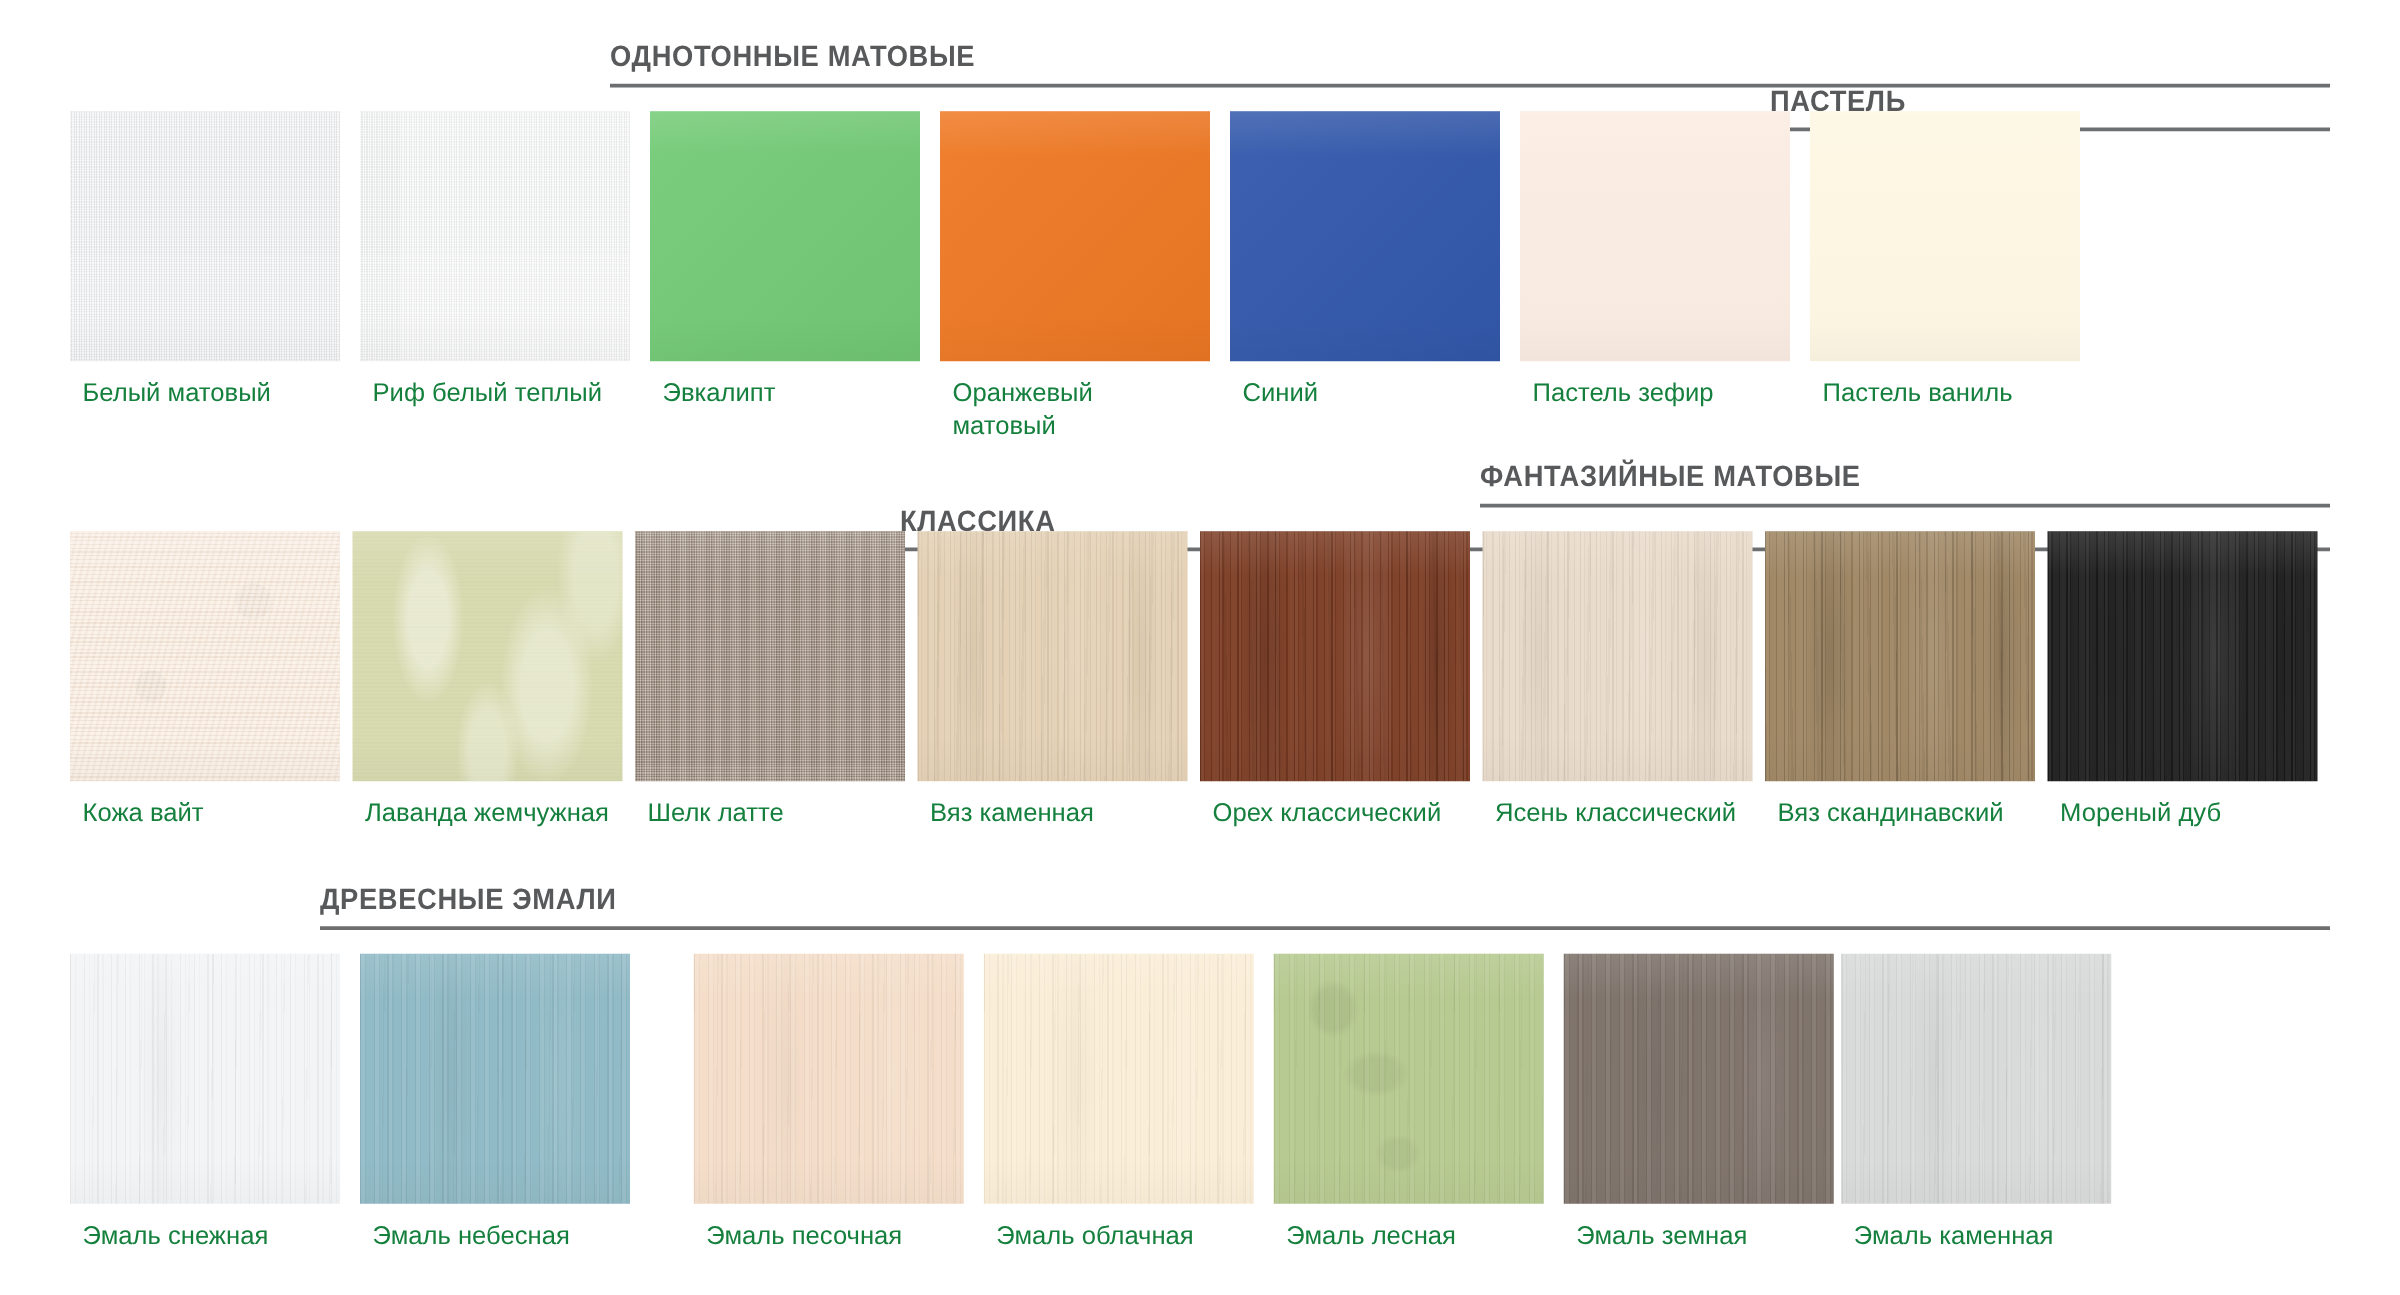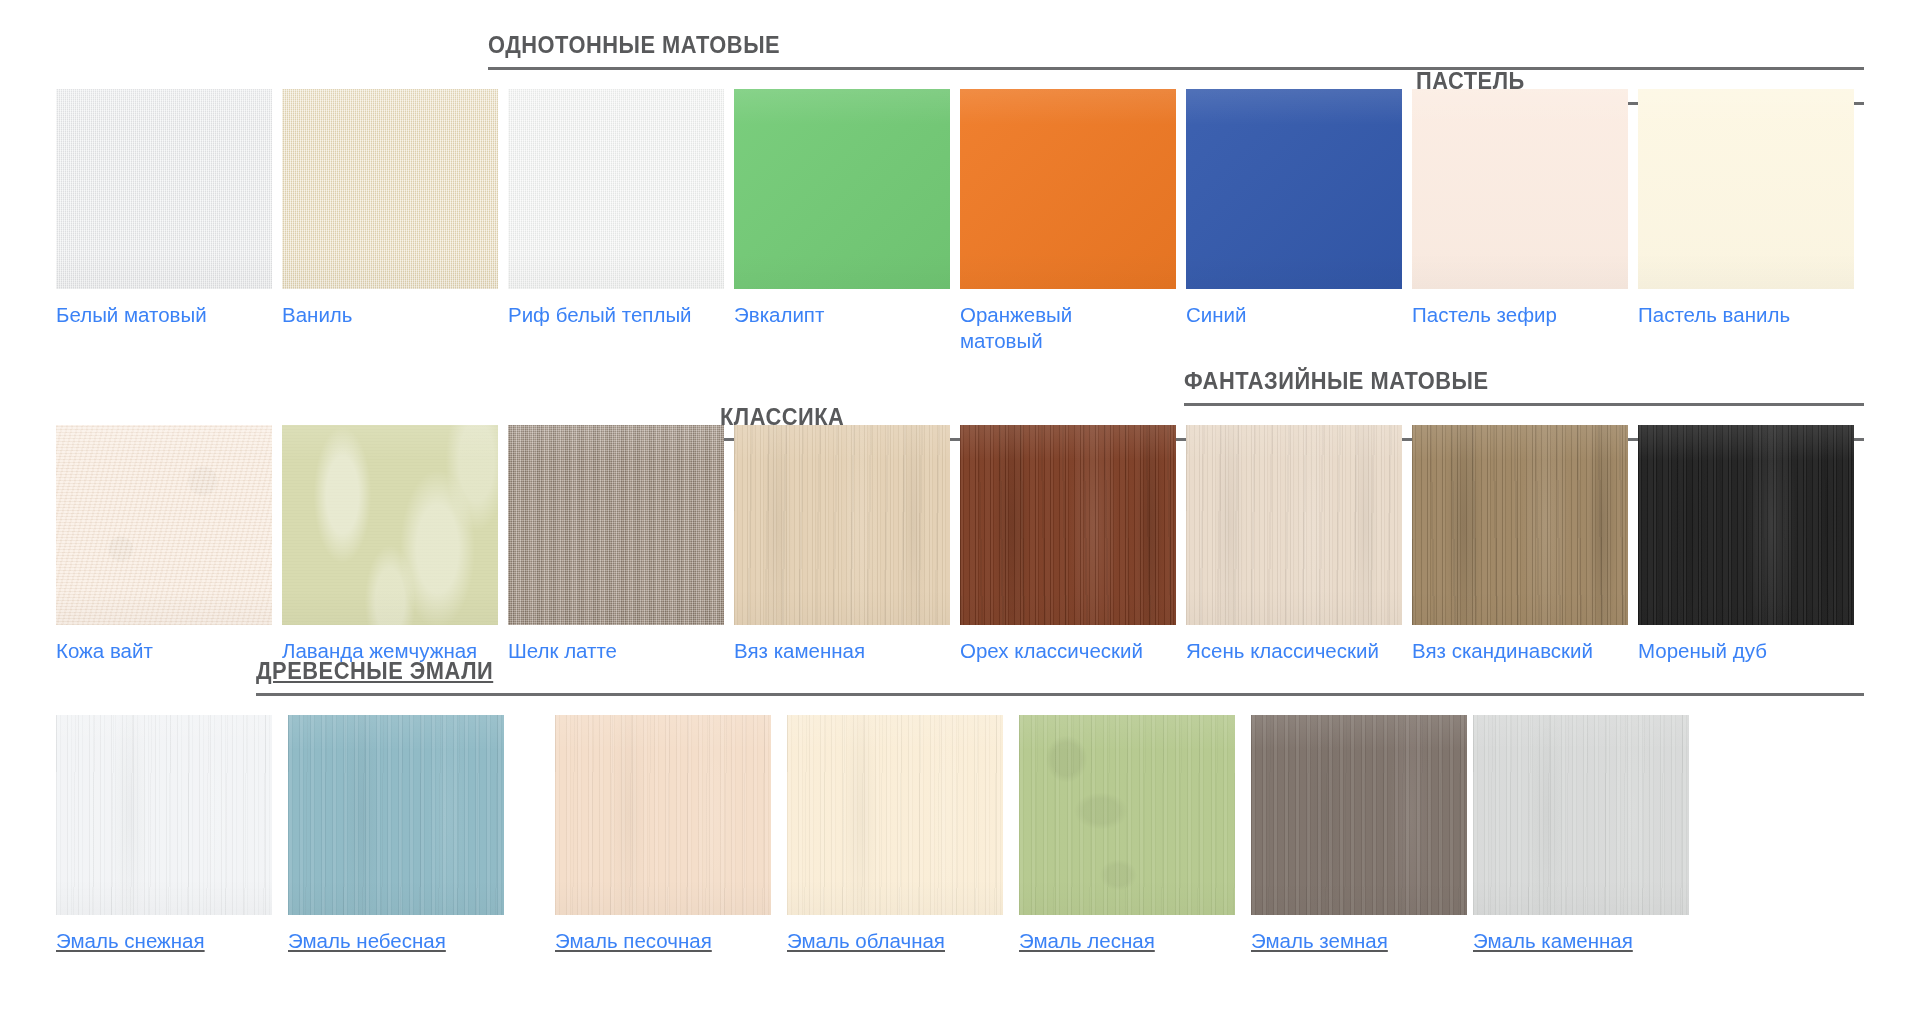--- a/index.html
+++ b/index.html
@@ -26,21 +26,21 @@
   }
 
   
   .row {
     position: absolute;
     left: 56px;
     right: 56px;
   }
   .row-1 { top: 34px; }
   .row-2 { top: 370px; }
-  .row-3 { top: 660px; text-decoration: underline; }
+  .row-3 { top: 708px; }
 
   
   .head-strip {
     display: flex;
     align-items: flex-end;
     height: 46px;
     flex-direction: column;
   }
   .head-block {
     position: relative;
@@ -79,23 +79,24 @@
     height: 200px;
     position: relative;
     overflow: hidden;
     background-color: #ddd;
   }
 
   .caption {
     margin-top: 13px;
     font-size: 20.5px;
     line-height: 26px;
-    color: #3b82f6;
+    color: #15803d;
     max-width: 200px;
     word-spacing: 0px;
+    margin-left: 10px;
   }
 
   
   .tex {
     position: absolute;
     inset: 0;
   }
 
   
   .t-matte {
@@ -206,27 +207,20 @@
       </div>
     <div class="grid">
         <div class="cell" style="width: 232px;">
           <div class="swatch" style="background-color: rgb(231, 232, 234);">
             <div class="tex t-matte"></div>
             <div class="vig"></div>
           </div>
           <div class="caption">Белый матовый</div>
         </div>
         <div class="cell" style="width: 232px;">
-          <div class="swatch" style="background-color: rgb(229, 215, 180);">
-            <div class="tex t-matte"></div>
-            <div class="vig"></div>
-          </div>
-          <div class="caption">Ваниль</div>
-        </div>
-        <div class="cell" style="width: 232px;">
           <div class="swatch" style="background-color: rgb(239, 241, 240);">
             <div class="tex t-matte"></div>
             <div class="vig"></div>
           </div>
           <div class="caption">Риф белый теплый</div>
         </div>
         <div class="cell" style="width: 232px;">
           <div class="swatch" style="background-color: rgb(115, 203, 118);">
             <div class="tex t-solid"></div>
             <div class="vig"></div>

